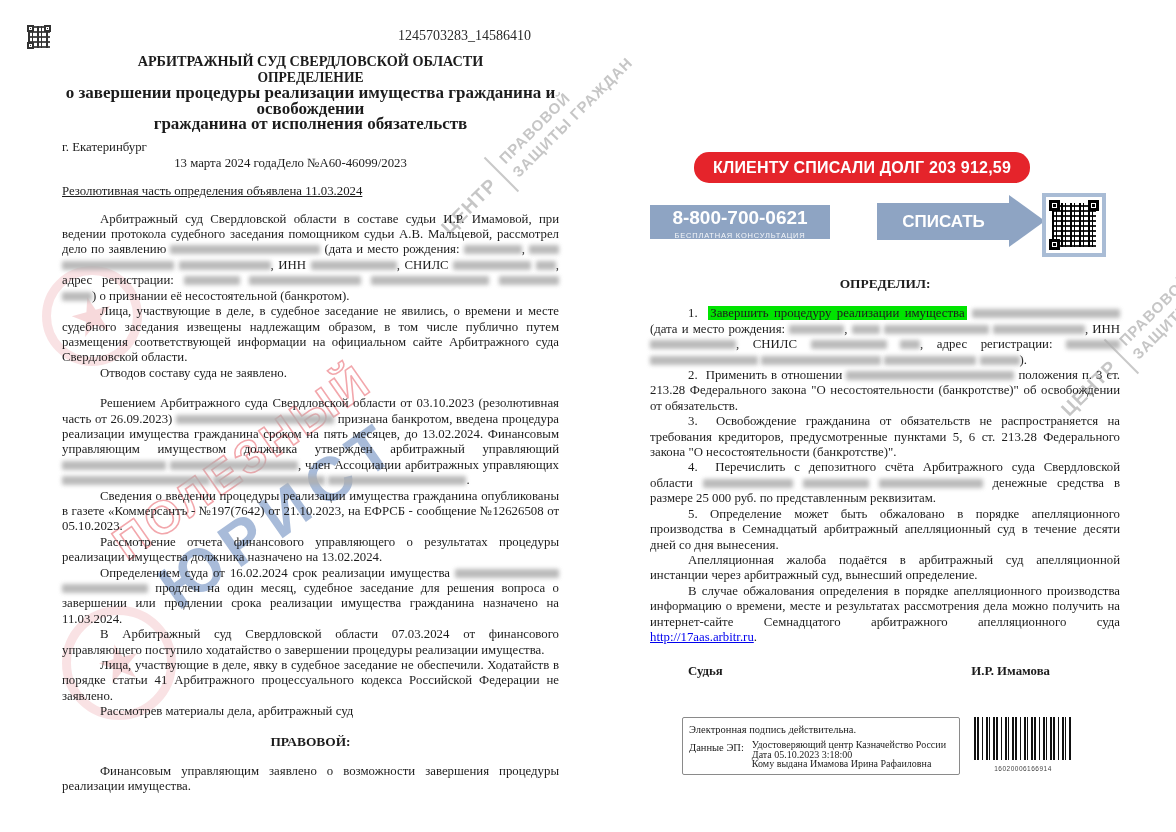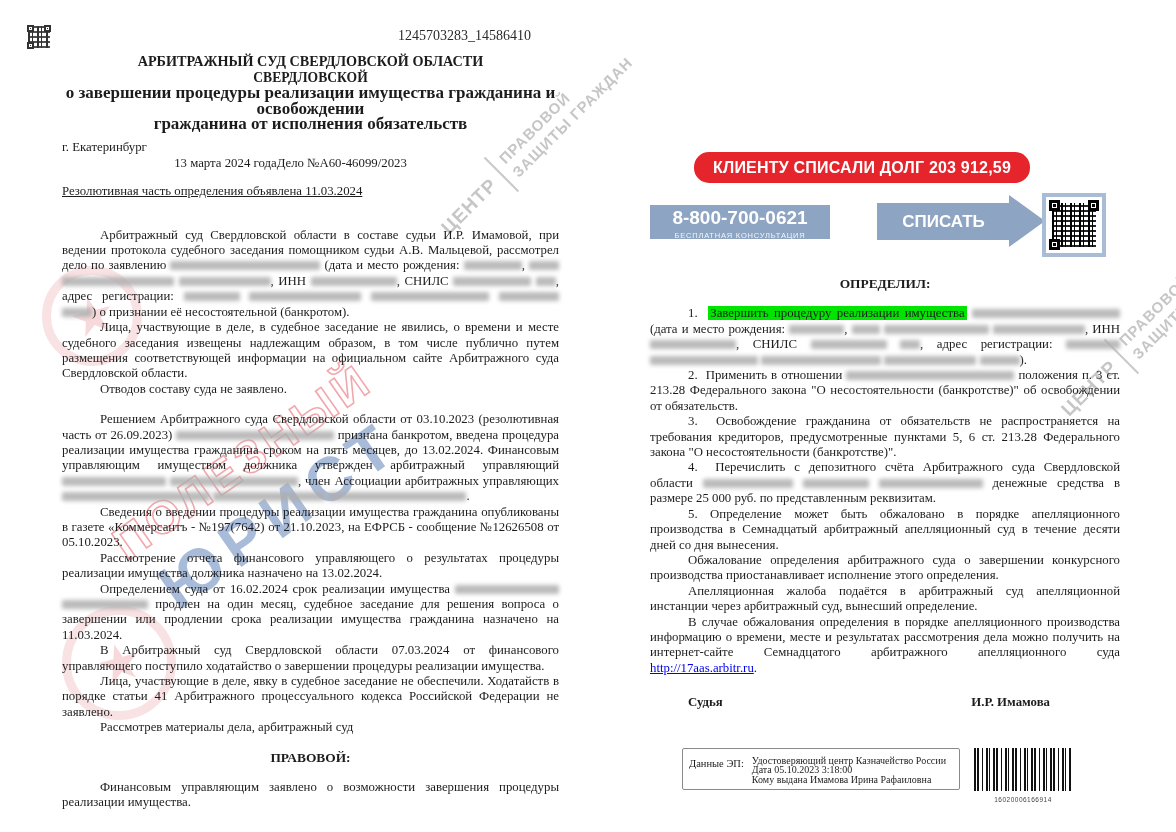--- a/index.html
+++ b/index.html
@@ -11,21 +11,21 @@
   .page-right{left:650px;top:140px;width:470px;}
   .doc-id{font-size:14px;text-align:right;padding-right:28px;color:#2a2a2a;}
   .c{text-align:center;}
   .b{font-weight:bold;}
   .court-name{margin-top:11px;font-size:14.2px;}
   .doc-type{font-size:13.6px;}
   .subtitle{font-size:17px;}
   .city-line{margin-top:9px;}
   .date-row{display:flex;justify-content:center;}
   .date-row .case{padding-right:40px;}
-  .resolutive{margin:13px 0 28px;text-decoration:underline;}
+  .resolutive{margin:13px 0 12px;text-decoration:underline;}
   .doc-p{margin:0;text-indent:38px;text-align:justify;}
   .doc-p.gap{margin-top:15px;}
   .doc-heading{font-weight:bold;text-align:center;margin:14px 0 15px;font-size:13.4px;}
   .redact{display:inline-block;background:#aeaeae;height:9px;border-radius:1px;
           filter:blur(2.2px);vertical-align:-1px;opacity:.85;}
   .hl{background:#00e400;padding:0 2px;}
   .doc-link{color:#0000ee;text-decoration:underline;cursor:pointer;}
   
   .promo{position:relative;height:122px;font-family:"Liberation Sans","DejaVu Sans",sans-serif;}
   .promo-banner{position:absolute;left:44px;top:12px;width:336px;height:31px;background:#e5242b;
@@ -123,21 +123,21 @@
   <div class="qr qr-mini">
     <div class="qr-noise"></div>
     <div class="f f-tl"></div>
     <div class="f f-tr"></div>
     <div class="f f-bl"></div>
   </div>
 
   <div class="page page-left">
     <div class="doc-id">1245703283_14586410</div>
     <div class="c b court-name">АРБИТРАЖНЫЙ СУД СВЕРДЛОВСКОЙ ОБЛАСТИ</div>
-    <div class="c b doc-type">СВЕРДЛОВСКОЙ</div>
+    <div class="c b doc-type">ОПРЕДЕЛЕНИЕ</div>
     <div class="c b subtitle">о завершении процедуры реализации имущества гражданина и освобождении</div>
     <div class="c b subtitle">гражданина от исполнения обязательств</div>
     <div class="city-line">г. Екатеринбург</div>
     <div class="date-row">
       <span>13 марта 2024 года</span>
       <span class="case">Дело №А60-46099/2023</span>
     </div>
     <div class="resolutive">Резолютивная часть определения объявлена 11.03.2024</div>
     <div>
         <p class="doc-p">Арбитражный суд Свердловской области в составе судьи И.Р. Имамовой, при ведении протокола судебного заседания помощником судьи А.В. Мальцевой, рассмотрел дело по заявлению <span class="redact" style="width: 150px;"></span> (дата и место рождения: <span class="redact" style="width: 58px;"></span>, <span class="redact" style="width: 30px;"></span> <span class="redact" style="width: 112px;"></span> <span class="redact" style="width: 92px;"></span>, ИНН <span class="redact" style="width: 86px;"></span>, СНИЛС <span class="redact" style="width: 78px;"></span> <span class="redact" style="width: 20px;"></span>, адрес регистрации: <span class="redact" style="width: 56px;"></span> <span class="redact" style="width: 112px;"></span> <span class="redact" style="width: 118px;"></span> <span class="redact" style="width: 60px;"></span> <span class="redact" style="width: 30px;"></span>) о признании её несостоятельной (банкротом).</p>
@@ -177,32 +177,32 @@
       </div>
     </div>
 
     <div class="doc-heading">ОПРЕДЕЛИЛ:</div>
     <div>
         <p class="doc-p">1.&nbsp;&nbsp;<span class="hl">Завершить процедуру реализации имущества</span> <span class="redact" style="width: 148px;"></span> (дата и место рождения: <span class="redact" style="width: 55px;"></span>, <span class="redact" style="width: 28px;"></span> <span class="redact" style="width: 105px;"></span> <span class="redact" style="width: 92px;"></span>, ИНН <span class="redact" style="width: 86px;"></span>, СНИЛС <span class="redact" style="width: 76px;"></span> <span class="redact" style="width: 20px;"></span>, адрес регистрации: <span class="redact" style="width: 54px;"></span> <span class="redact" style="width: 108px;"></span> <span class="redact" style="width: 120px;"></span> <span class="redact" style="width: 92px;"></span> <span class="redact" style="width: 40px;"></span>).</p>
         <p class="doc-p">2.&nbsp;&nbsp;Применить в отношении <span class="redact" style="width: 168px;"></span> положения п. 3 ст. 213.28 Федерального закона "О несостоятельности (банкротстве)" об освобождении от обязательств.</p>
         <p class="doc-p">3.&nbsp;&nbsp;Освобождение гражданина от обязательств не распространяется на требования кредиторов, предусмотренные пунктами 5, 6 ст. 213.28 Федерального закона "О несостоятельности (банкротстве)".</p>
         <p class="doc-p">4.&nbsp;&nbsp;Перечислить с депозитного счёта Арбитражного суда Свердловской области <span class="redact" style="width: 90px;"></span> <span class="redact" style="width: 66px;"></span> <span class="redact" style="width: 104px;"></span> денежные средства в размере 25 000 руб. по представленным реквизитам.</p>
         <p class="doc-p">5. Определение может быть обжаловано в порядке апелляционного производства в Семнадцатый арбитражный апелляционный суд в течение десяти дней со дня вынесения.</p>
-        <p class="doc-p">Обжалование определения арбитражного суда о завершении конкурсного производства приостанавливает исполнение этого определения.</p>
         <p class="doc-p">Апелляционная жалоба подаётся в арбитражный суд апелляционной инстанции через арбитражный суд, вынесший определение.</p>
         <p class="doc-p">В случае обжалования определения в порядке апелляционного производства информацию о времени, месте и результатах рассмотрения дела можно получить на интернет-сайте Семнадцатого арбитражного апелляционного суда <span class="doc-link">http://17aas.arbitr.ru</span>.</p>
       </div>
 
     <div class="sig-row">
       <span class="sig-label">Судья</span>
       <span class="sig-name">И.Р. Имамова</span>
     </div>
 
     <div class="stamp-row">
       <div class="stamp-box">
+        <div class="stamp-line1">Электронная подпись действительна.</div>
         <div class="stamp-grid">
           <span class="stamp-label">Данные ЭП:</span>
           <span class="stamp-details">
             <div>Удостоверяющий центр Казначейство России</div>
             <div>Дата 05.10.2023 3:18:00</div>
             <div>Кому выдана Имамова Ирина Рафаиловна</div>
           </span>
         </div>
       </div>
       <div class="barcode-wrap">

